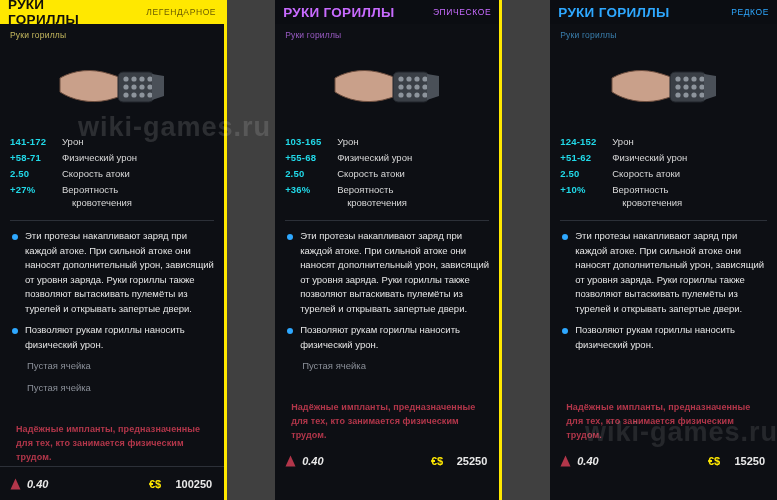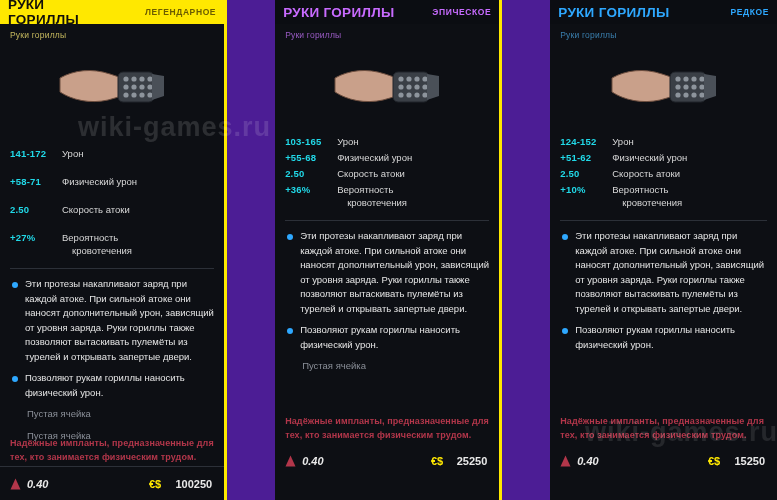--- a/index.html
+++ b/index.html
@@ -11,21 +11,21 @@
     width: 777px;
     height: 500px;
     font-family: "Liberation Sans", sans-serif;
     overflow: hidden;
   }
   .wrap {
     width: 777px;
     height: 500px;
     display: flex;
     position: relative;
-    background: #4c1d95;
+    background: #404040;
     gap: 48px;
   }
   .card {
     width: 259px;
     height: 500px;
     box-sizing: border-box;
     position: relative;
     background: #0d0f14;
     overflow: hidden;
   }
@@ -72,21 +72,21 @@
     box-sizing: border-box;
   }
   .hdr-title {
     font-size: 13.5px;
     font-weight: bold;
     letter-spacing: 0.3px;
     text-transform: uppercase;
   }
   .hdr-rarity {
     font-size: 8.5px;
-    font-weight: bold;
+    font-weight: normal;
     letter-spacing: 0.6px;
     text-transform: uppercase;
     margin-left: 36px;
   }
   .c1 .hdr { background: #ffe800; }
   .c1 .hdr-title { color: #12100a; }
   .c1 .hdr-rarity { color: #6b5c00; }
 
   .c2 .hdr { background: #0b0d12; }
   .c2 .hdr-title { color: #c86bff; }
@@ -125,21 +125,21 @@
     margin-bottom: 1px;
   }
   .stat .val {
     min-width: 52px;
     font-weight: bold;
     letter-spacing: 0.2px;
   }
   .stat .lbl {
     color: #d8d8d8;
   }
-  .c1 .stat .val { color: #21d9e8; margin-top: 12px; }
+  .c1 .stat .val { color: #21d9e8; }
   .c2 .stat .val { color: #21d9e8; }
   .c3 .stat .val { color: #21d9e8; }
   .stat-cont {
     font-size: 9.5px;
     color: #d8d8d8;
     padding-left: 62px;
     line-height: 14px;
     margin-top: -2px;
   }
 
@@ -169,21 +169,21 @@
   }
   .btext {
     font-size: 9.5px;
     line-height: 14.5px;
     color: #e6e6e6;
   }
   .btext.muted { color: #8a8f98; }
 
   .flavor {
     position: absolute;
-    left: 10px;
+    left: 16px;
     right: 10px;
     font-size: 9px;
     line-height: 14px;
     font-style: normal;
     font-weight: bold;
     letter-spacing: 0.1px;
   }
   .c1 .flavor { color: #b2364a; bottom: 36px; }
   .c2 .flavor { color: #b2364a; bottom: 58px; }
   .c3 .flavor { color: #b2364a; bottom: 58px; }

